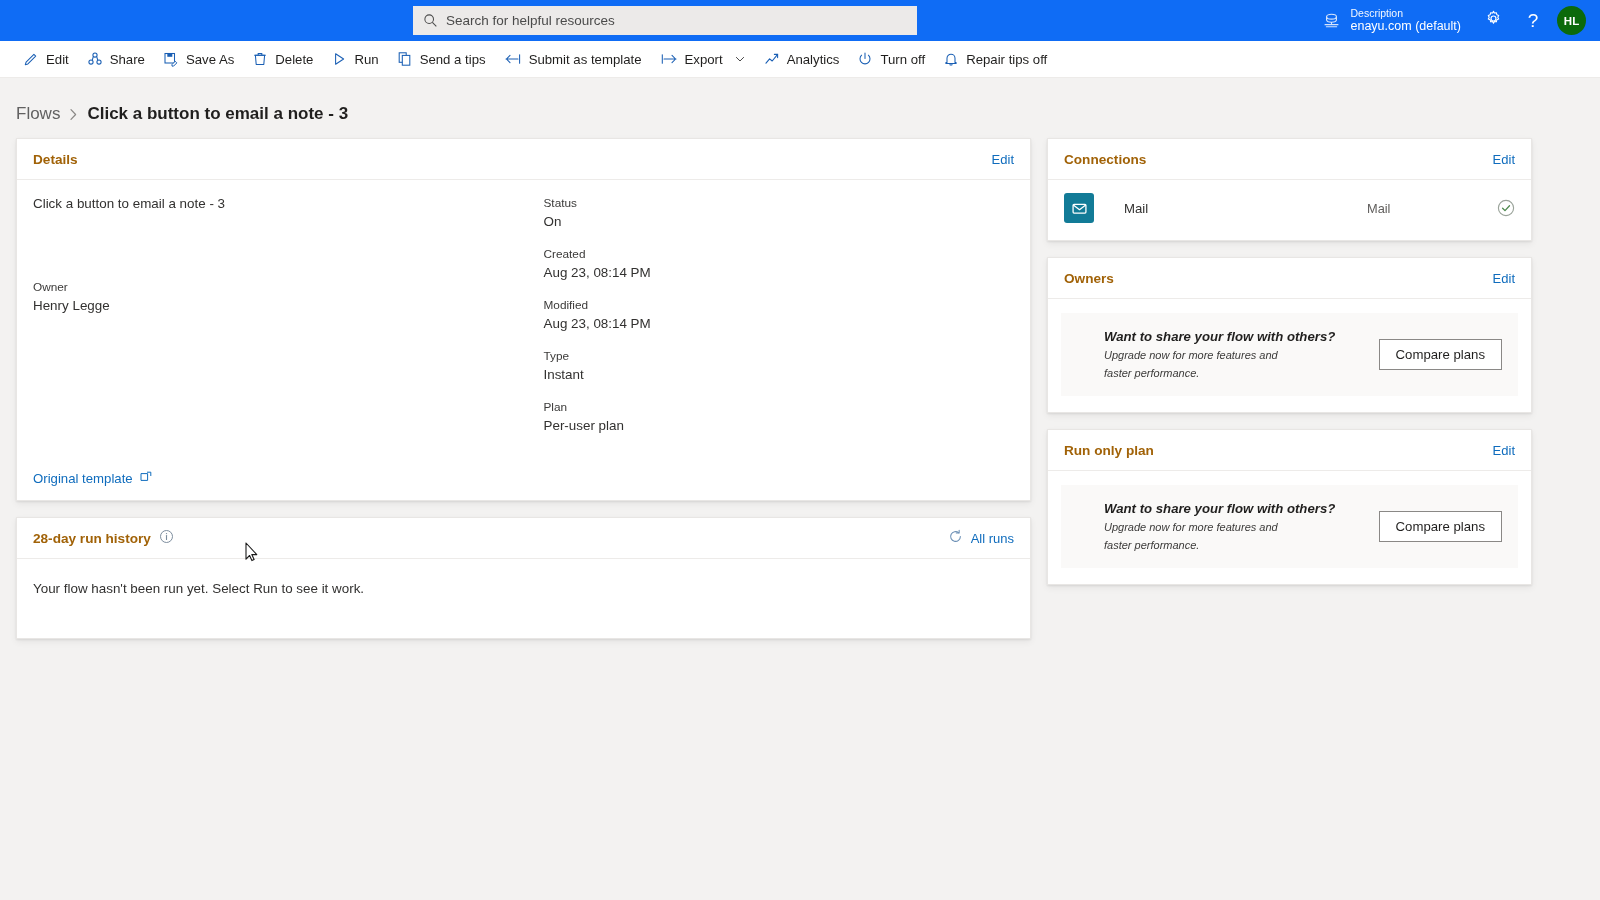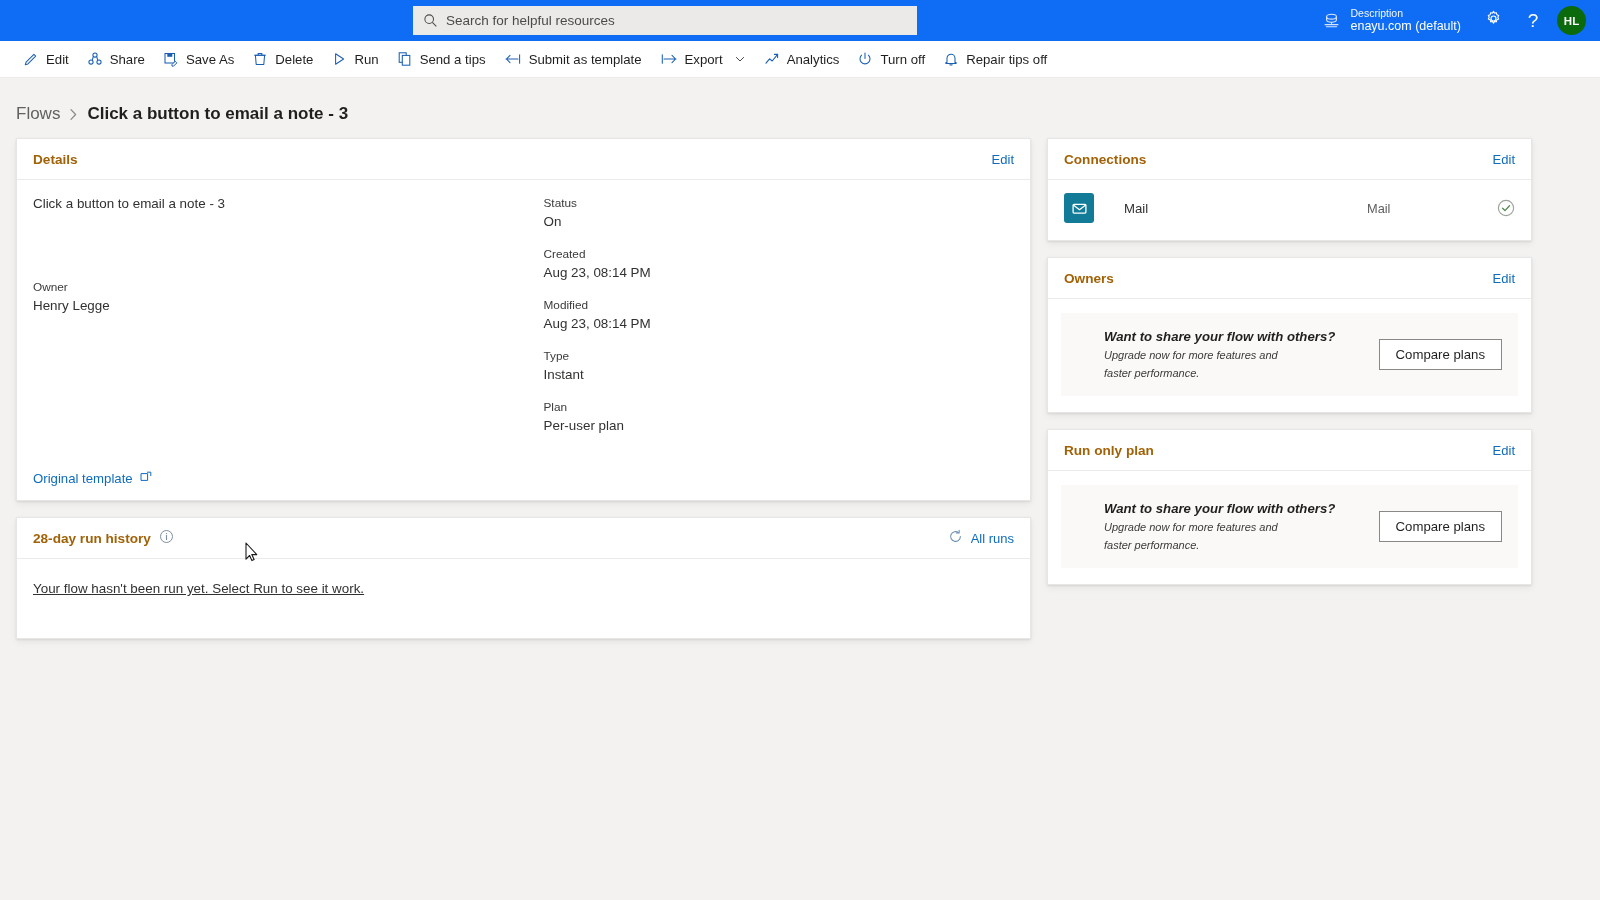--- a/index.html
+++ b/index.html
@@ -160,21 +160,21 @@
   .run-head {
     height: 41px;
     display: flex; align-items: center; justify-content: space-between;
     padding: 0 16px;
     border-bottom: 1px solid #edebe9;
   }
   .run-head-left { display: flex; align-items: center; gap: 8px; }
   .run-head-right { display: flex; align-items: center; gap: 8px; cursor: pointer; }
   .run-body {
     padding: 22px 16px 42px 16px;
-    font-size: 13.4px; color: #323130; text-decoration: underline;
+    font-size: 13.4px; color: #323130;
   }
 
   
   .conn-row {
     display: flex; align-items: center;
     padding: 13px 16px 17px 16px;
   }
   .conn-icon {
     width: 30px; height: 30px;
     background: #127b97;

